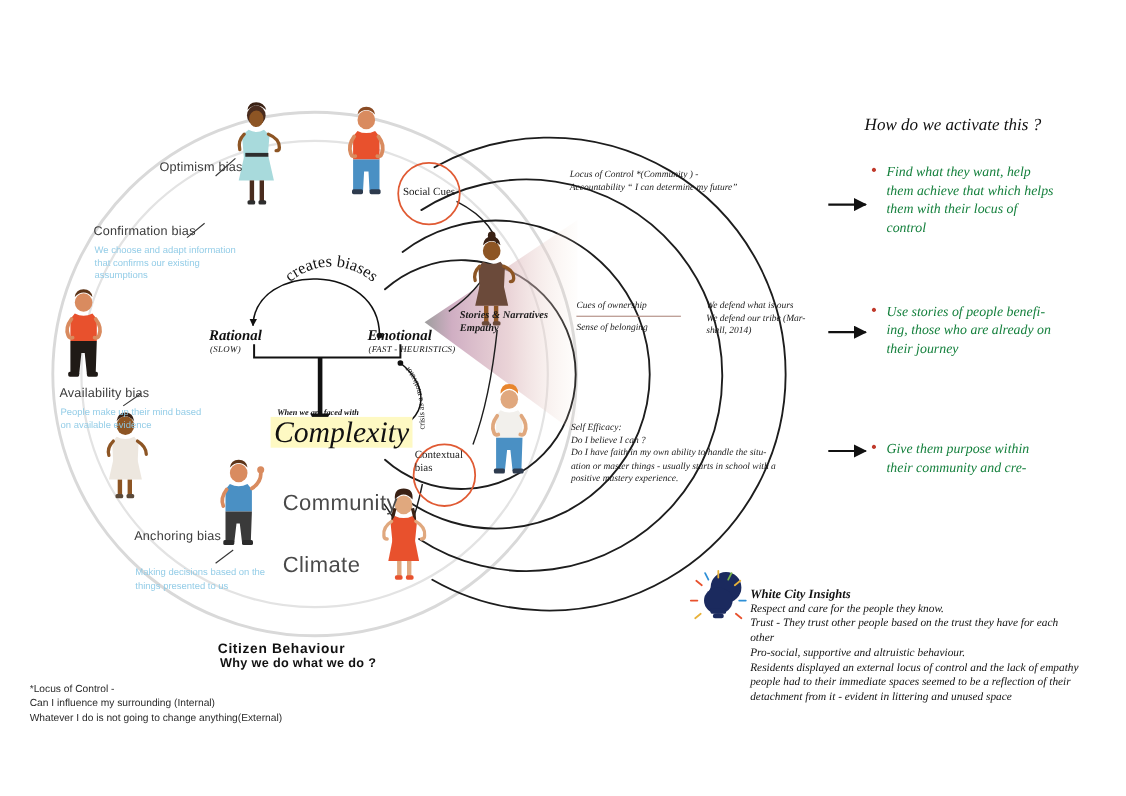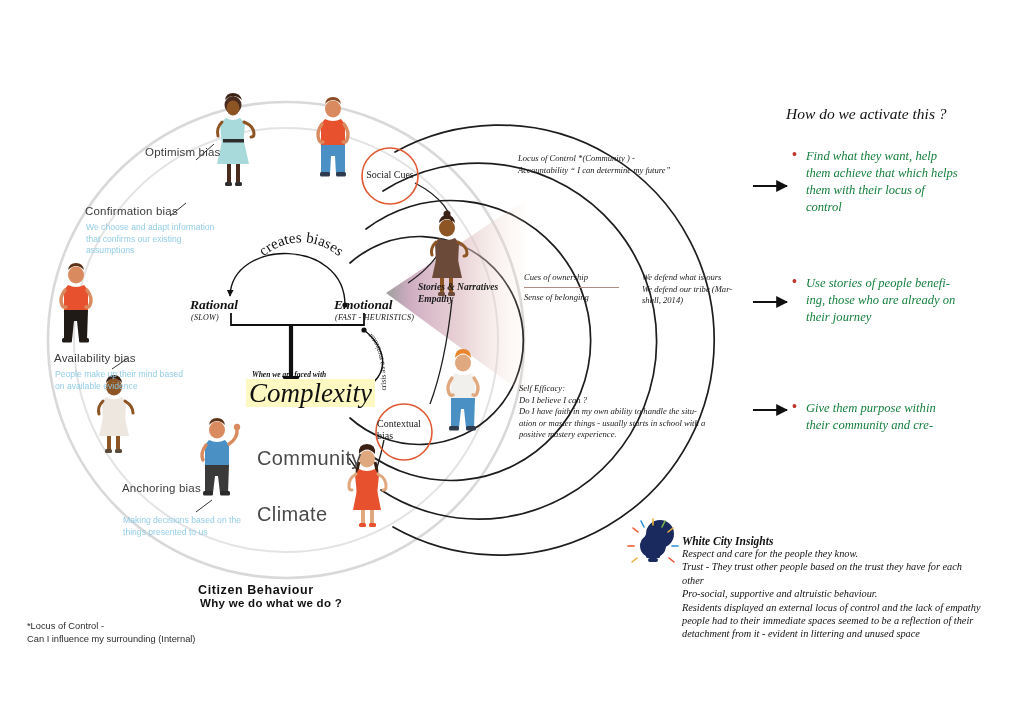--- a/index.html
+++ b/index.html
@@ -410,36 +410,37 @@
 <div class="abs node-label" style="left:334px; top:297px;">Emotional</div>
 <div class="abs node-sub" style="left:335px; top:313px;">(FAST - HEURISTICS)</div>
 
 <div class="abs complexity-pre" style="left:252px; top:370px;">When we are faced with</div>
 <div class="abs" style="left:246px; top:379px;">
   <span class="complexity-word">Complexity</span>
 </div>
 
 <div class="abs circle-label" style="left:362px; top:169px; width:56px;">Social Cues</div>
 
-<div class="abs circle-label" style="left:377px; top:418px; width:56px; text-align:left;">
+<div class="abs circle-label" style="left:377px; top:408px; width:56px; text-align:left;">
   <div>Contextual</div>
   <div>bias</div>
 </div>
 
 <div class="abs wedge-label" style="left:418px; top:281px;">
   <div>Stories &amp; Narratives</div>
   <div>Empathy</div>
 </div>
 
 <div class="abs citizen-title" style="left:198px; top:583px;">Citizen  Behaviour</div>
 <div class="abs citizen-sub" style="left:200px; top:597px;">Why we do what we do ?</div>
 
 <div class="abs" style="left:27px; top:620px;">
   <div class="footnote">*Locus of Control -</div>
   <div class="footnote"> Can I influence my surrounding (Internal)</div>
+  <div class="footnote"> Whatever I do is not going to change anything(External)</div>
 </div>
 
 <div class="abs" style="left:518px; top:153px; width:215px;">
   <div class="serif-note">Locus of Control *(Community ) -</div>
   <div class="serif-note">Accountability “ I can determine my future”</div>
 </div>
 
 <div class="abs ownership-row" style="left:524px; top:272px; width:220px;">
   <div class="ownership-left">
     <div class="serif-note">Cues of ownership</div>

